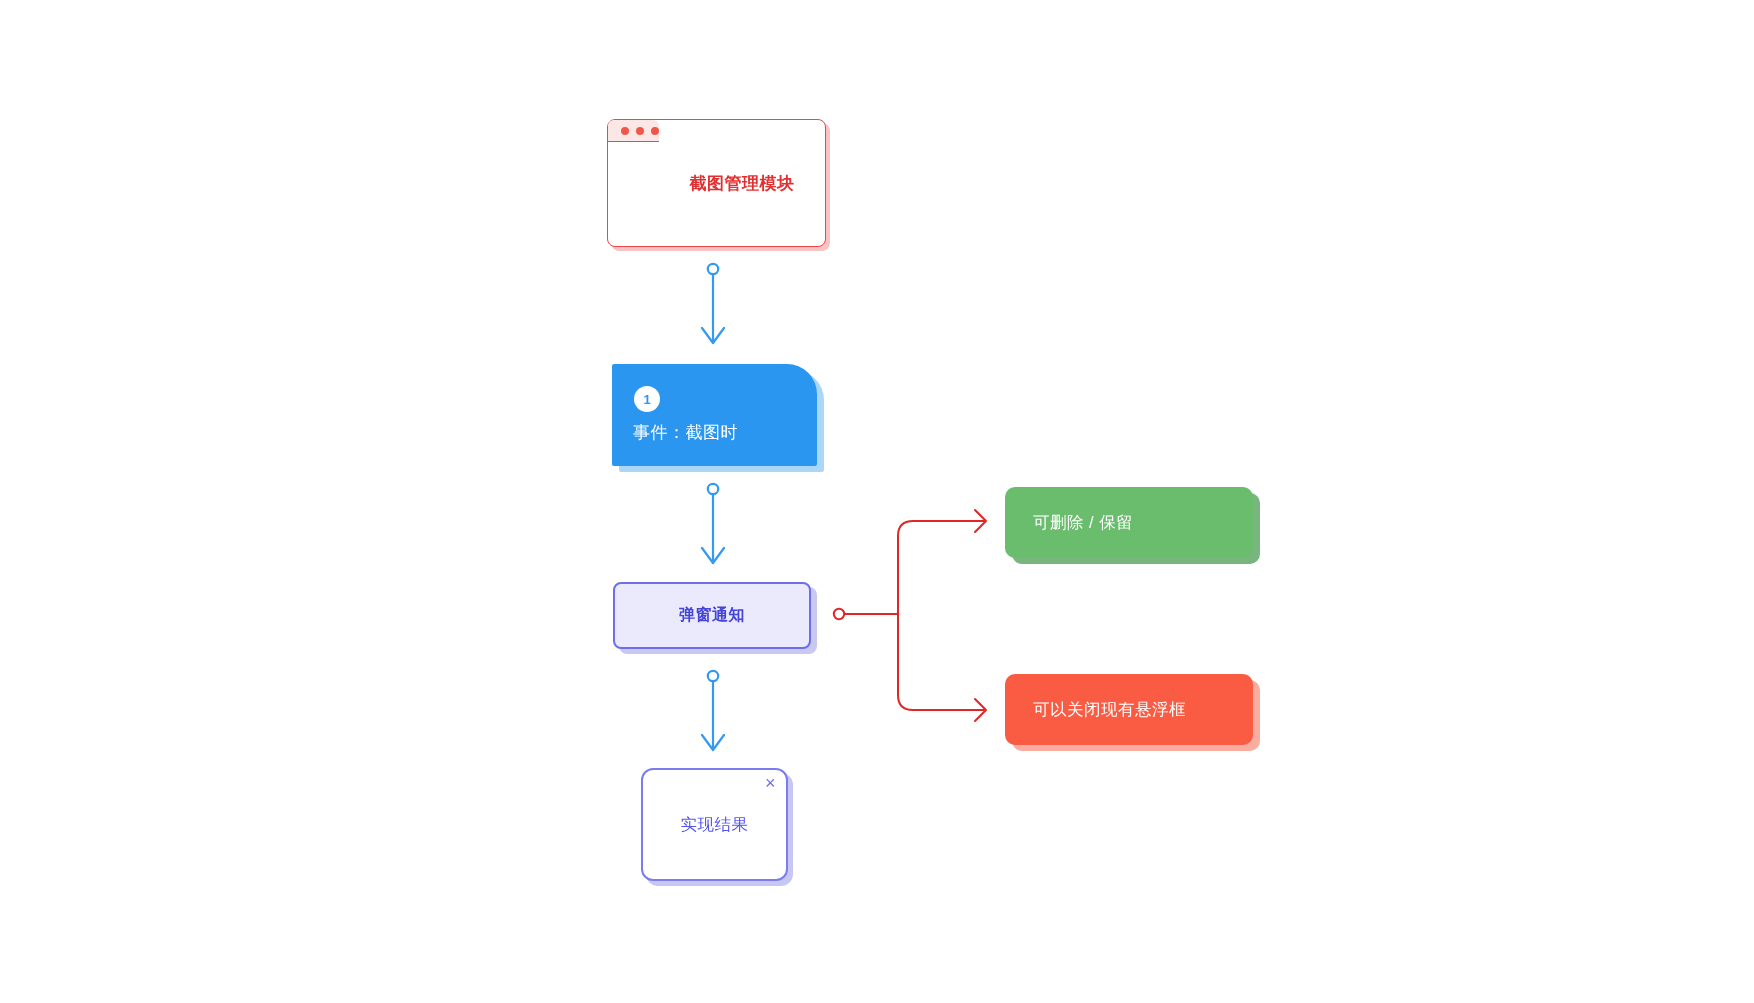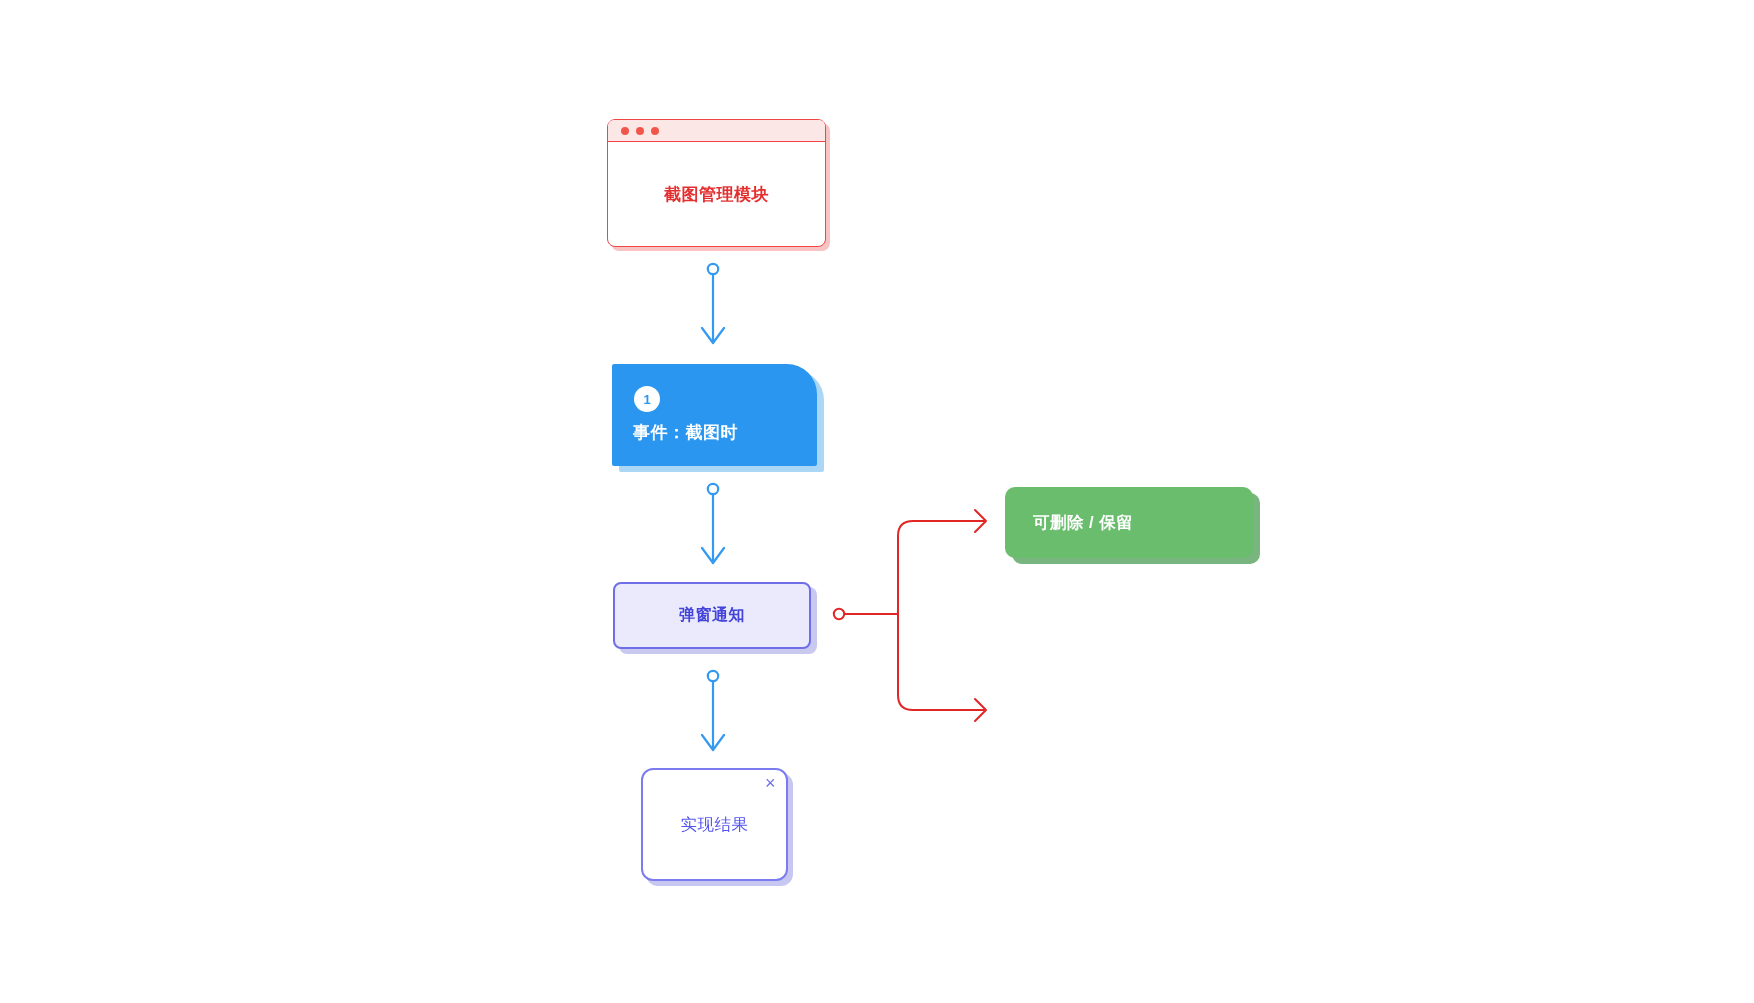--- a/index.html
+++ b/index.html
@@ -7,21 +7,21 @@
     position:relative;width:1754px;height:1003px;background:#ffffff;overflow:hidden;
     font-family:"Liberation Sans","DejaVu Sans",sans-serif;
   }
   .node{position:absolute;box-sizing:border-box;}
 
   
   .win{
     left:607px;top:119px;width:219px;height:128px;
     background:#ffffff;border:1.5px solid var(--window-red);border-radius:8px;
     box-shadow:4px 4px 0 0 var(--window-shadow);
-    display:flex;flex-direction:column;
+    display:flex;
   }
   .win-titlebar{
     height:21px;flex:0 0 21px;background:var(--window-titlebar);
     border-bottom:1.5px solid var(--window-red);
     border-radius:6px 6px 0 0;
     display:flex;align-items:center;padding-left:13px;gap:7px;
   }
   .win-dot{width:8px;height:8px;border-radius:50%;background:var(--window-dot);}
   .win-body{
     flex:1;display:flex;align-items:center;justify-content:center;
@@ -43,21 +43,21 @@
     box-shadow:7px 6px 0 0 var(--event-shadow);
     color:#ffffff;
   }
   .event-badge{
     position:absolute;left:22px;top:22px;width:26px;height:26px;border-radius:50%;
     background:#ffffff;color:var(--event-blue);font-size:13px;font-weight:700;
     display:flex;align-items:center;justify-content:center;
   }
   .event-label{
     position:absolute;left:21px;bottom:22px;
-    font-size:17px;font-weight:700;letter-spacing:.5px;white-space:nowrap;
+    font-size:17px;font-weight:400;letter-spacing:.5px;white-space:nowrap;
   }
 
   
   .popup{
     left:613px;top:582px;width:198px;height:67px;
     background:var(--popup-bg);border:2px solid var(--popup-border);border-radius:8px;
     box-shadow:6px 5px 0 0 var(--popup-shadow);
     display:flex;align-items:center;justify-content:center;
     color:var(--popup-text);font-size:16px;font-weight:600;letter-spacing:.5px;
   }
@@ -80,21 +80,21 @@
   .branch{position:absolute;left:820px;top:498px;width:185px;height:230px;}
   .branch circle{fill:#ffffff;stroke:var(--branch-red);stroke-width:2;}
   .branch path,.branch polyline{
     fill:none;stroke:var(--branch-red);stroke-width:2;
     stroke-linecap:round;stroke-linejoin:round;
   }
 
   
   .opt{
     position:absolute;box-sizing:border-box;height:71px;width:248px;left:1005px;
-    border-radius:10px;color:#ffffff;font-size:16.5px;font-weight:700;letter-spacing:.5px;
+    border-radius:10px;color:#ffffff;font-size:16.5px;font-weight:400;letter-spacing:.5px;
     display:flex;align-items:center;padding-left:28px;
   }
   .opt-keep{top:487px;background:var(--keep-green);box-shadow:7px 6px 0 0 var(--keep-shadow);}
   .opt-close{top:674px;background:var(--close-red);box-shadow:7px 6px 0 0 var(--close-shadow);}
 </style>
 </head>
 <body>
 
 <div class="canvas">
 
@@ -145,14 +145,17 @@
     <path d="M 78 116 V 38 Q 78 23 93 23 H 164"></path>
     <polyline points="155,12 166,23 155,34"></polyline>
     <path d="M 78 116 V 197 Q 78 212 93 212 H 164"></path>
     <polyline points="155,201 166,212 155,223"></polyline>
   </svg>
 
   <div class="opt opt-keep">
     <span>可删除 / 保留</span>
   </div>
 
+  <div class="opt opt-close">
+    <span>可以关闭现有悬浮框</span>
+  </div>
 
 </div>
 
 </body></html>

